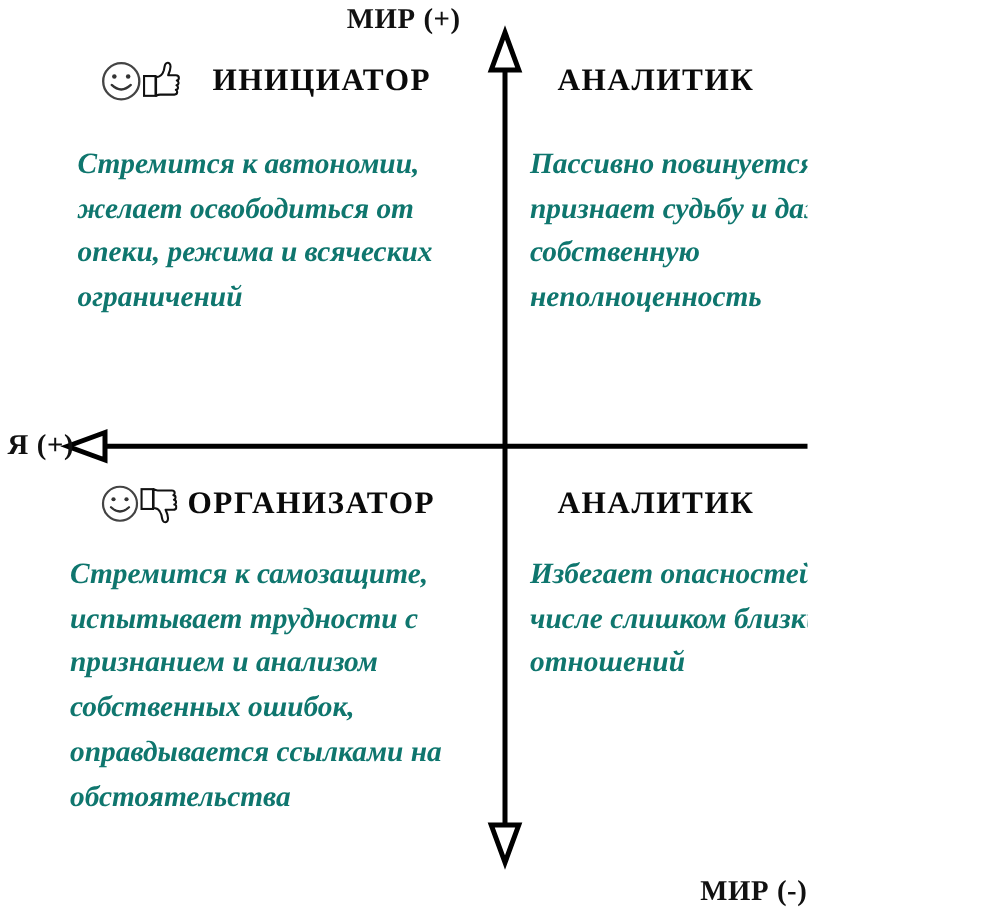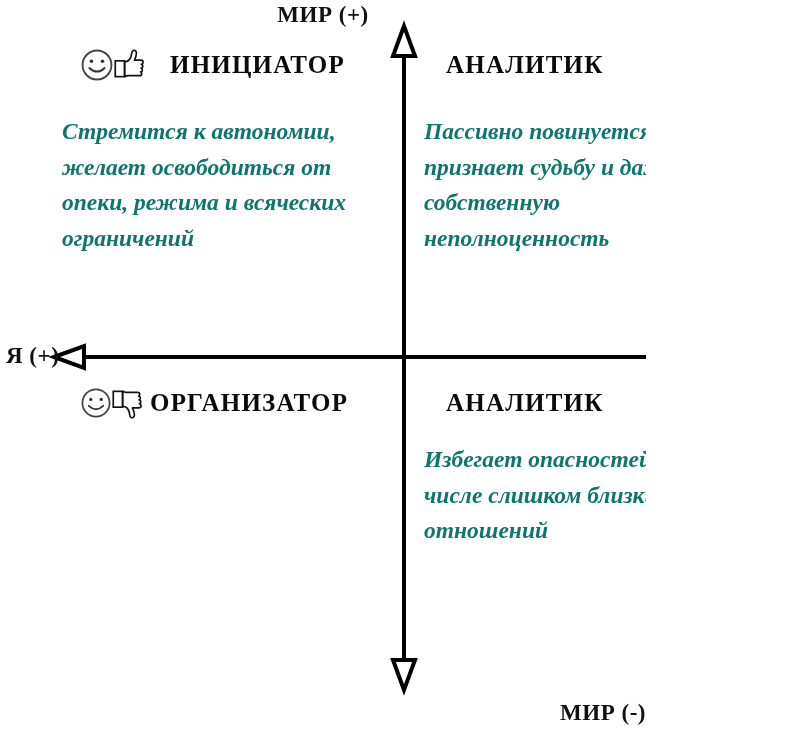--- a/index.html
+++ b/index.html
@@ -193,20 +193,21 @@
                      C34 14.2 34.9 15.6 34.9 16.8 C34.9 18 34 19 32.9 19.2
                      C34 19.5 34.6 20.4 34.6 21.5 C34.6 22.7 33.7 23.6 32.6 23.8
                      C33.6 24.1 34.1 25 34.1 26 C34.1 27.2 33.2 28.1 32 28.3
                      C32.9 28.7 33.3 29.5 33.3 30.4 C33.3 31.8 32.2 32.8 30.6 32.8
                      L17 32.8 C15.4 32.8 14.2 33.3 13 34 Z" fill="#fff" stroke="#111" stroke-width="2" stroke-linejoin="round"></path>
           </g>
         </svg>
       </span>
       <span class="q-title">ОРГАНИЗАТОР</span>
     </div>
+    <div class="q-body">Стремится к самозащите, испытывает трудности с признанием и анализом собственных ошибок, оправдывается ссылками на обстоятельства</div>
   </div>
 
   <div class="quadrant" id="q-bottom-right">
     <div class="q-head right-icons">
       <span class="q-title">АНАЛИТИК</span>
       <span class="icon-pair">
         <svg class="face-svg" width="32" height="32" viewBox="0 0 40 40">
           <circle cx="20" cy="20" r="17" fill="#fff" stroke="#444" stroke-width="2.2"></circle>
           <circle cx="13.5" cy="15.5" r="2.1" fill="#333"></circle>
           <circle cx="26.5" cy="15.5" r="2.1" fill="#333"></circle>

